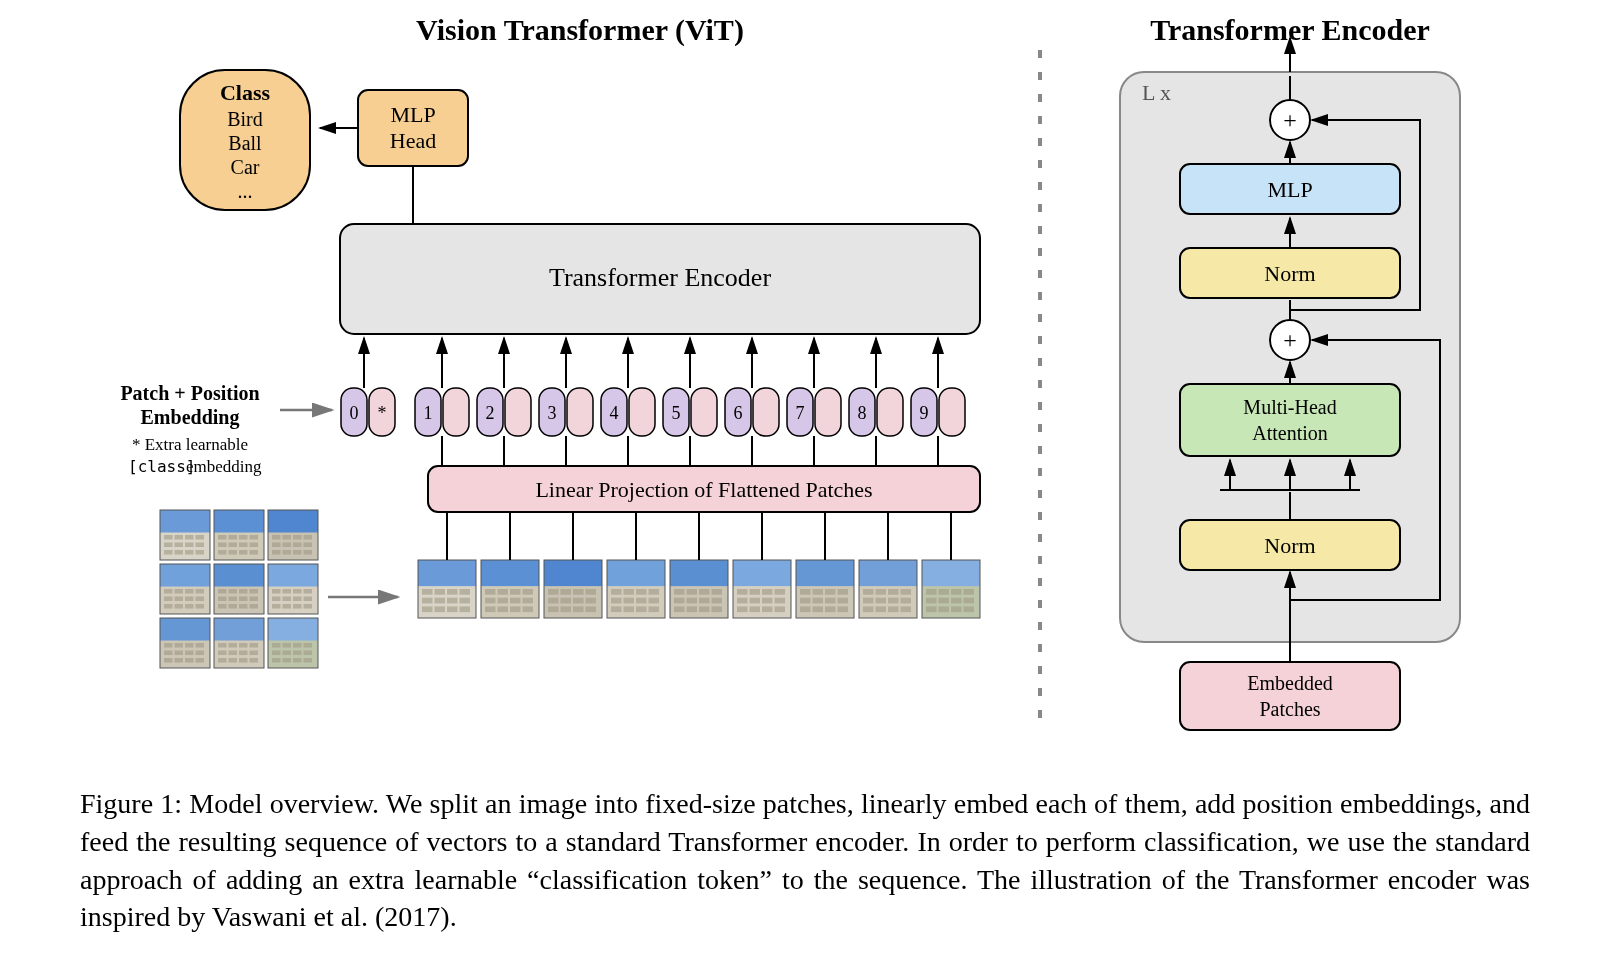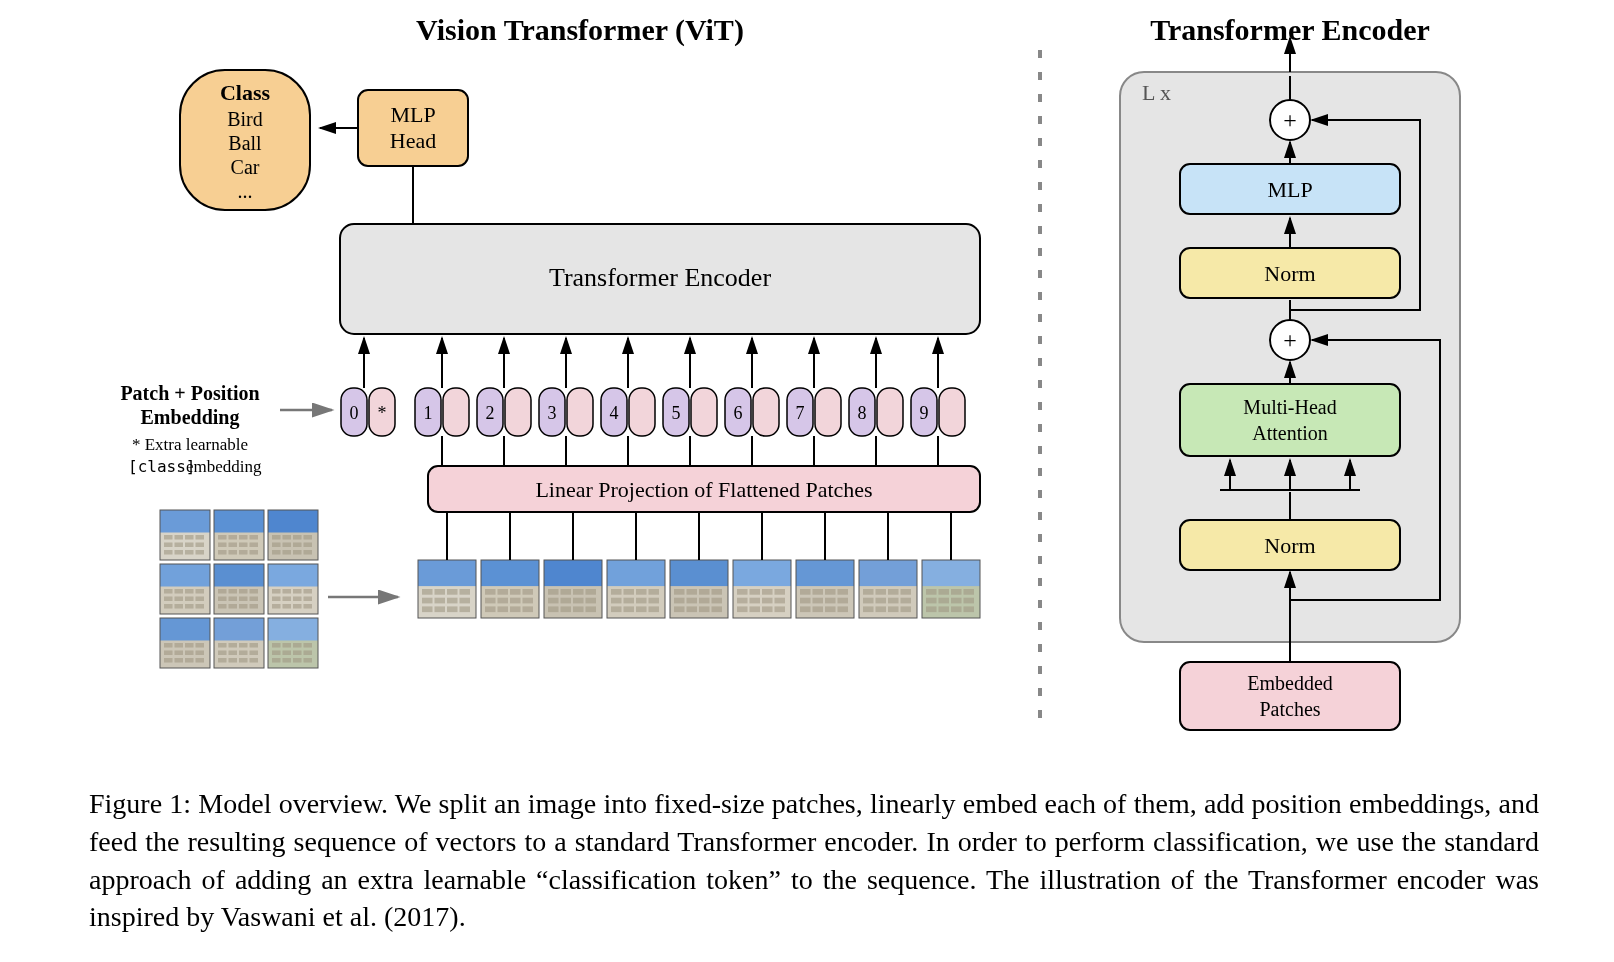--- a/index.html
+++ b/index.html
@@ -1,19 +1,19 @@
 <!DOCTYPE html>
 <html><head>
 <meta charset="utf-8">
 <style>
   html,body{margin:0;padding:0;background:#fff;font-family:Georgia,'Times New Roman',serif;color:#000;}
   .page{width:1597px;height:962px;position:relative;}
   svg{display:block;}
   .title{font-size:30px;font-weight:bold;font-family:Georgia,serif;}
-  .caption{position:absolute;left:89px;top:785px;width:1450px;font-size:28px;line-height:1.35;text-align:justify;}
+  .caption{position:absolute;left:80px;top:785px;width:1450px;font-size:28px;line-height:1.35;text-align:justify;}
 </style>
 </head>
 <body>
 <div class="page">
 
 <svg width="1614" height="780" viewBox="0 0 1614 780">
   <defs>
     <marker id="arrow" markerWidth="10" markerHeight="10" refX="8" refY="3" orient="auto" markerUnits="strokeWidth">
       <path d="M0,0 L0,6 L9,3 z" fill="#000"></path>
     </marker>

